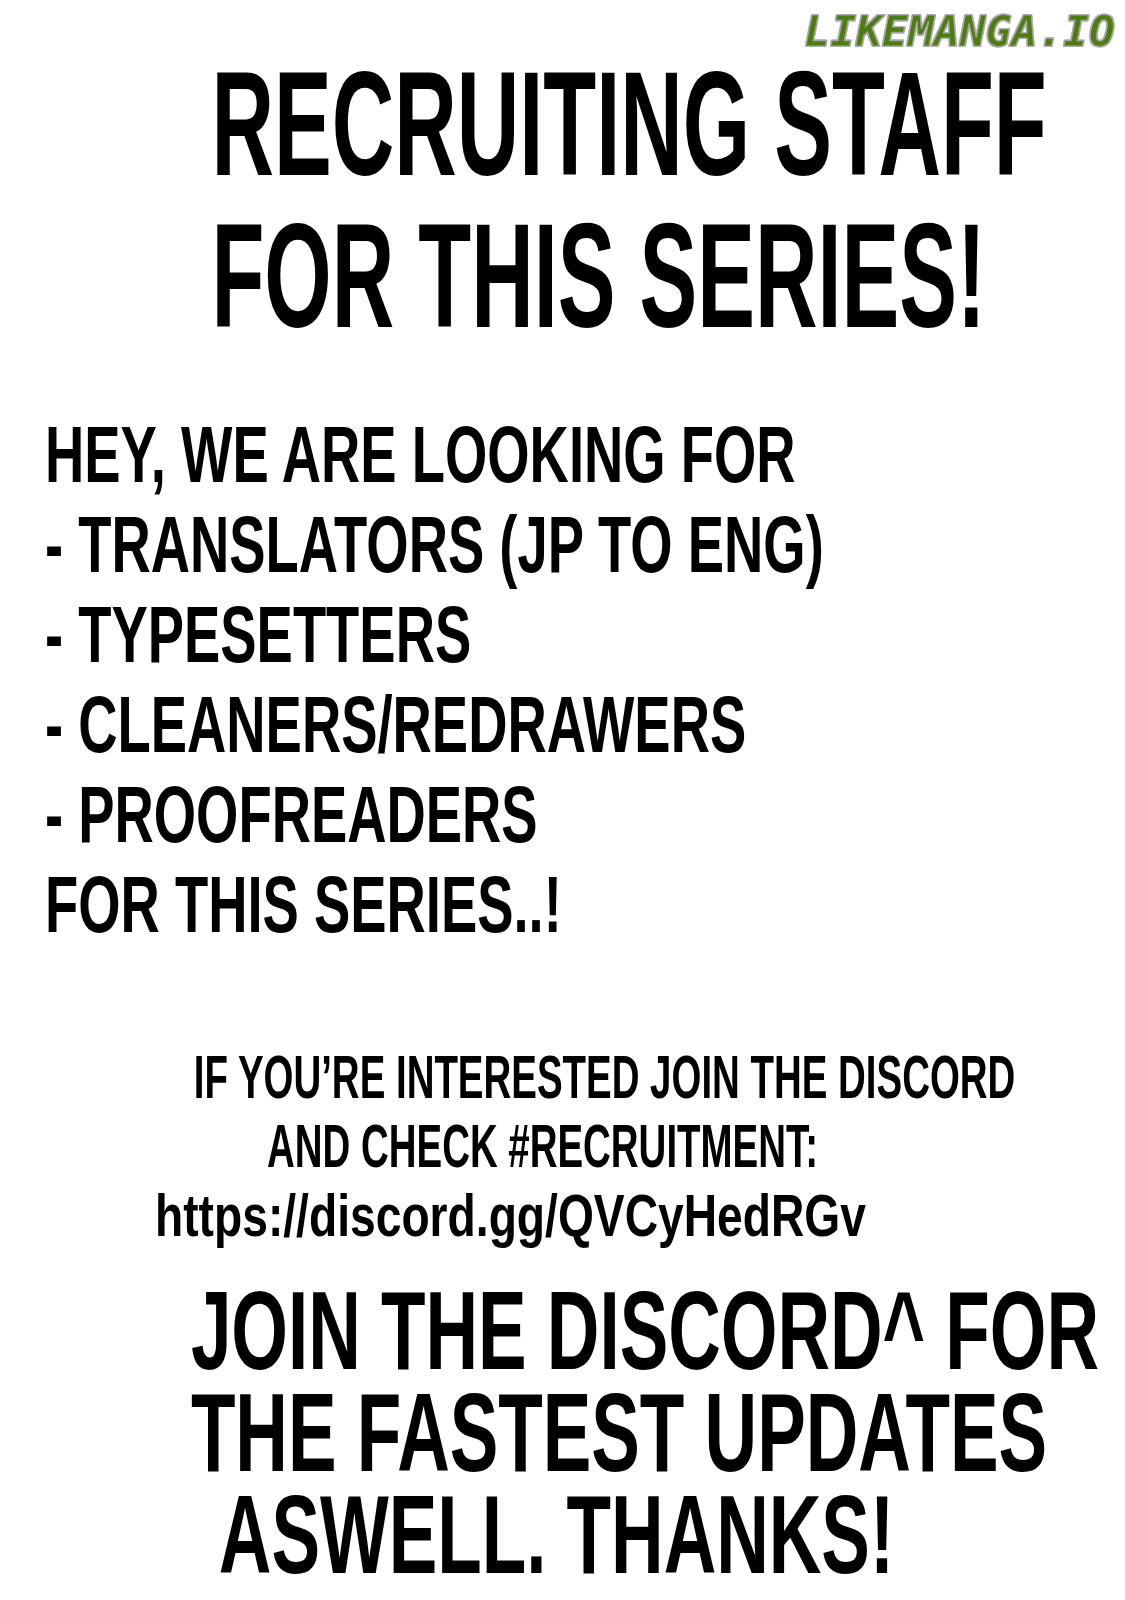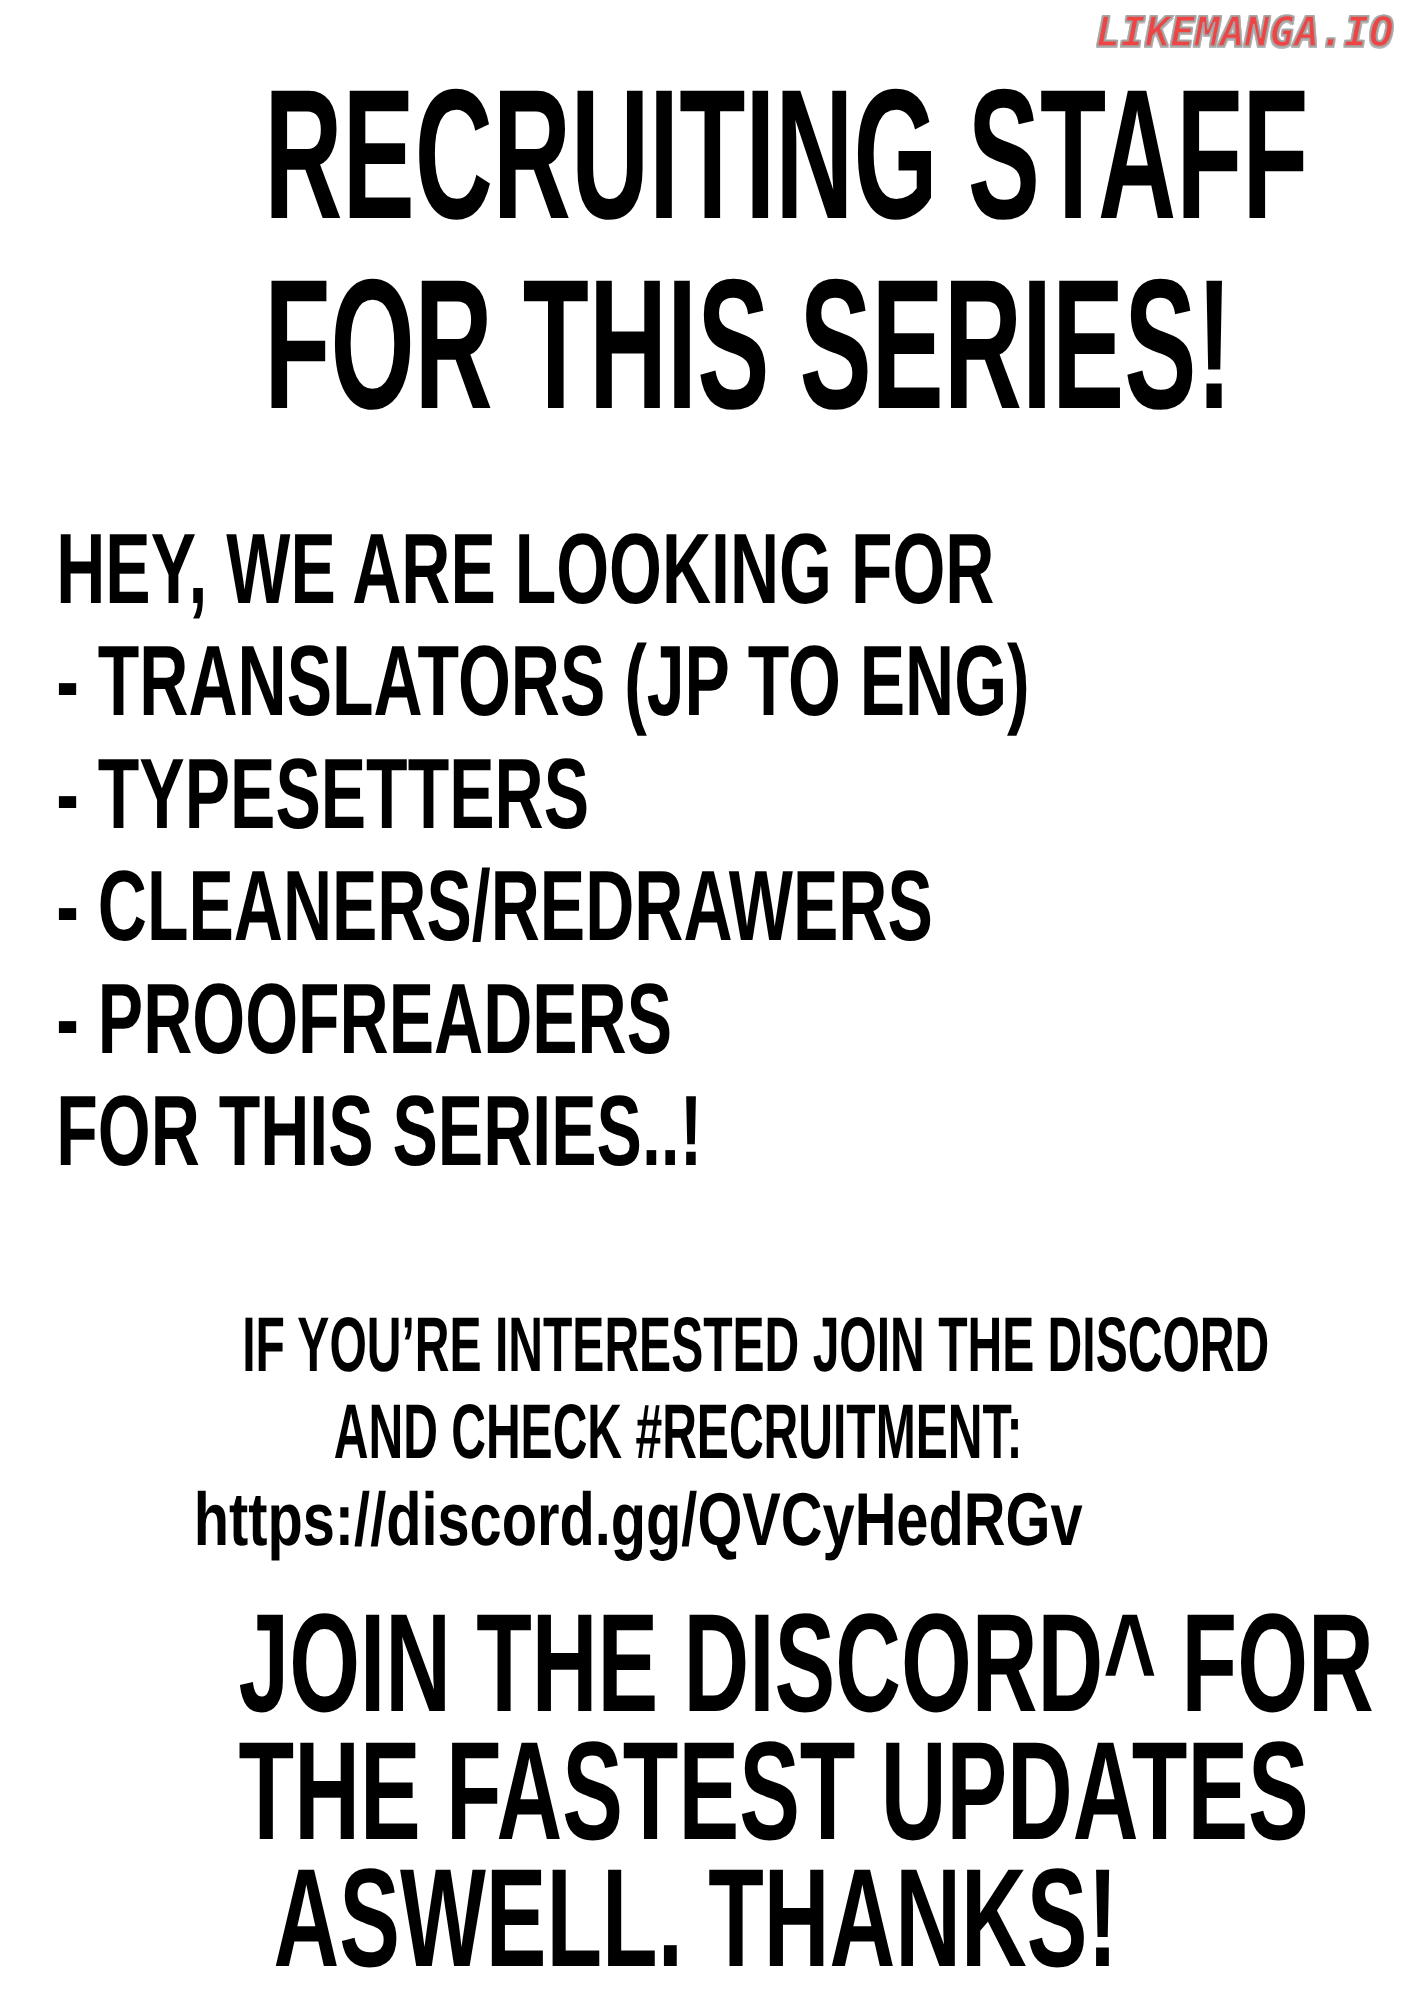--- a/index.html
+++ b/index.html
@@ -19,23 +19,23 @@
   }
 
   
   .watermark {
     position: absolute;
     top: 6px;
     right: 10px;
     font-family: "DejaVu Sans Mono", monospace;
     font-style: italic;
     font-weight: bold;
-    font-size: 33px;
+    font-size: 43px;
     letter-spacing: 0px;
-    color: #ef4444;
+    color: #4d7c0f;
     -webkit-text-stroke: 1.2px #a3a3a3;
     text-shadow:
       -1px -1px 0 #b8b8b8, 1px -1px 0 #b8b8b8,
       -1px  1px 0 #b8b8b8, 1px  1px 0 #b8b8b8,
       -1px  0   0 #b8b8b8, 1px  0   0 #b8b8b8,
        0   -1px 0 #b8b8b8, 0    1px 0 #b8b8b8;
     white-space: nowrap;
   }
 
   

